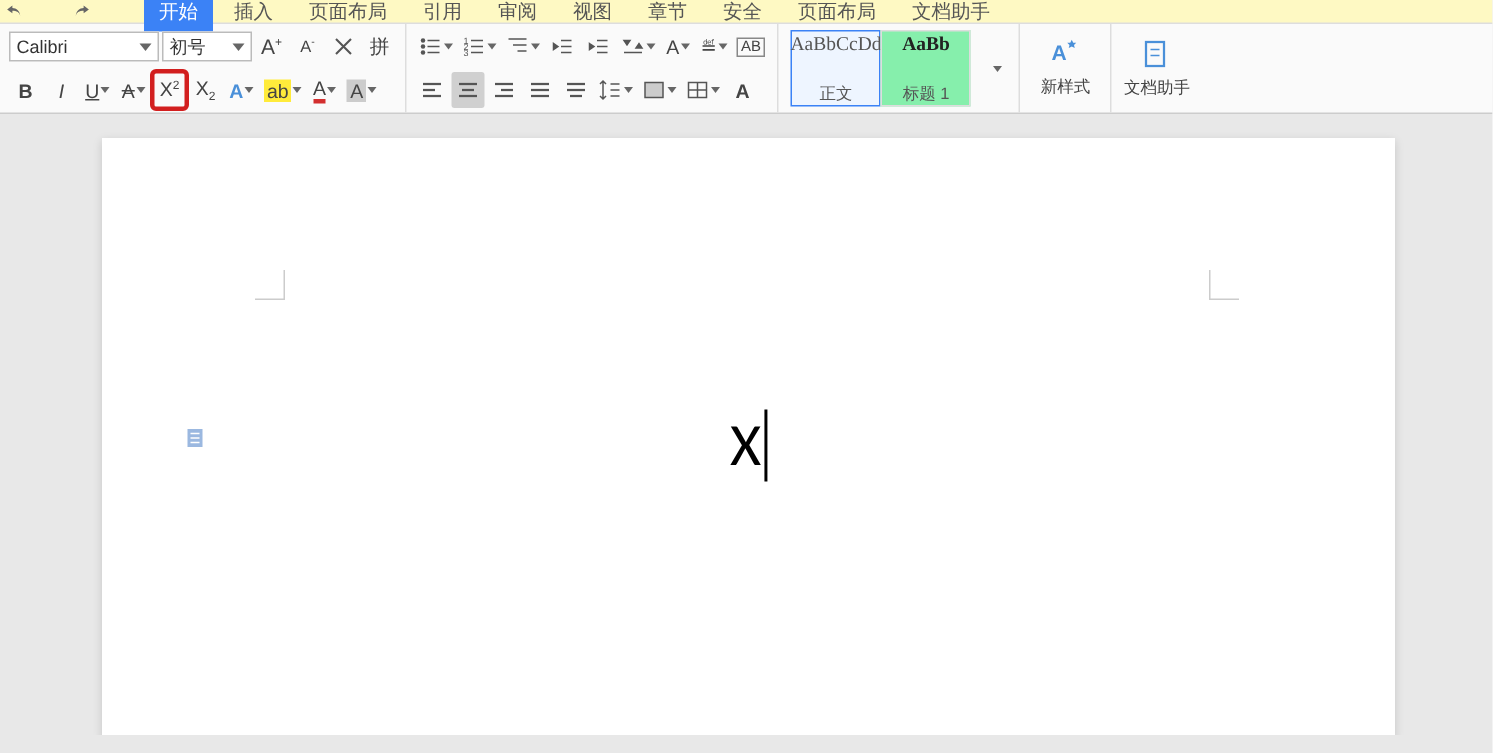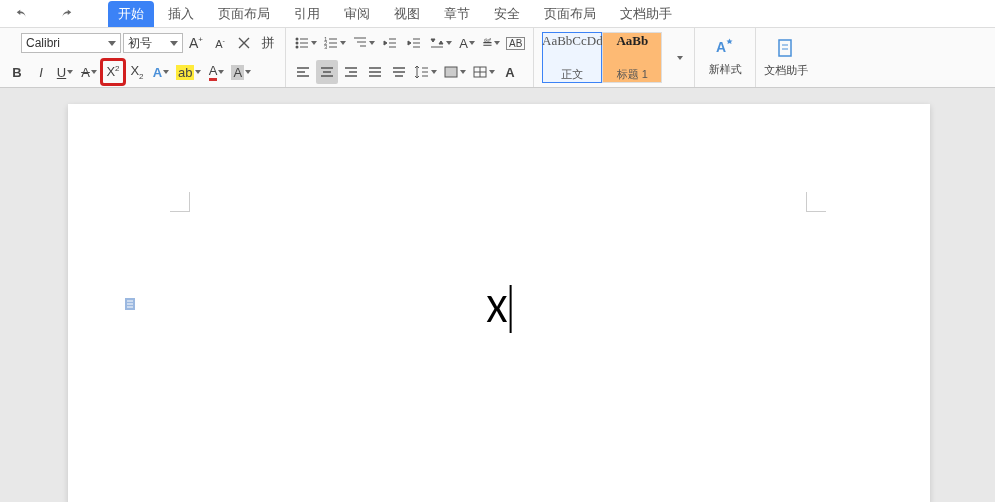--- a/index.html
+++ b/index.html
@@ -10,24 +10,24 @@
     font-size: 12px;
     background: #e8e8e8;
     width: 995px;
     height: 502px;
     overflow: hidden;
     color: #333;
   }
   .topbar {
     display: flex;
     align-items: center;
-    height: 28px;
-    background: #ffffff;
+    height: 16px;
+    background: #fef9c3;
     border-bottom: 1px solid #ddd;
-    padding: 0 12px;
+    padding: 0 0;
   }
   .qat { display: flex; align-items: center; gap: 2px; margin-right: 10px; }
   .qat-btn {
     width: 20px; height: 20px;
     display: flex; align-items: center; justify-content: center;
     border-radius: 2px;
     color: #666;
   }
   .qat-btn svg { display:block; }
   .tabs { display: flex; gap: 4px; }
@@ -74,21 +74,21 @@
   }
   .row { display: flex; align-items: center; gap: 2px; }
   .font-combo, .size-combo {
     height: 20px;
     border: 1px solid #bbb;
     background: #fff;
     font-size: 12px;
     padding: 0 4px;
     display: flex; align-items: center;
   }
-  .font-combo { width: 100px; margin-left: 15px; }
+  .font-combo { width: 100px; }
   .size-combo { width: 60px; align-items: center; }
   .combo-arrow {
     margin-left: auto;
     border-left: 4px solid transparent;
     border-right: 4px solid transparent;
     border-top: 5px solid #666;
   }
   .btn {
     min-width: 22px;
     height: 24px;
@@ -118,21 +118,21 @@
     height: 100%;
     padding: 2px 4px;
   }
   .style-card {
     width: 60px;
     border: 1px solid #ddd;
     display: flex;
     flex-direction: column;
     align-items: center;
     justify-content: center;
-    background: #fdba74;
+    background: #86efac;
     font-size: 11px;
     text-align: center;
   }
   .style-card .preview {
     font-size: 13px;
     color: #555;
     font-family: serif;
   }
   .style-card .preview.bold { font-weight: bold; color: #222; }
   .style-card .label { font-size: 11px; color: #555; margin-top: 18px; }

